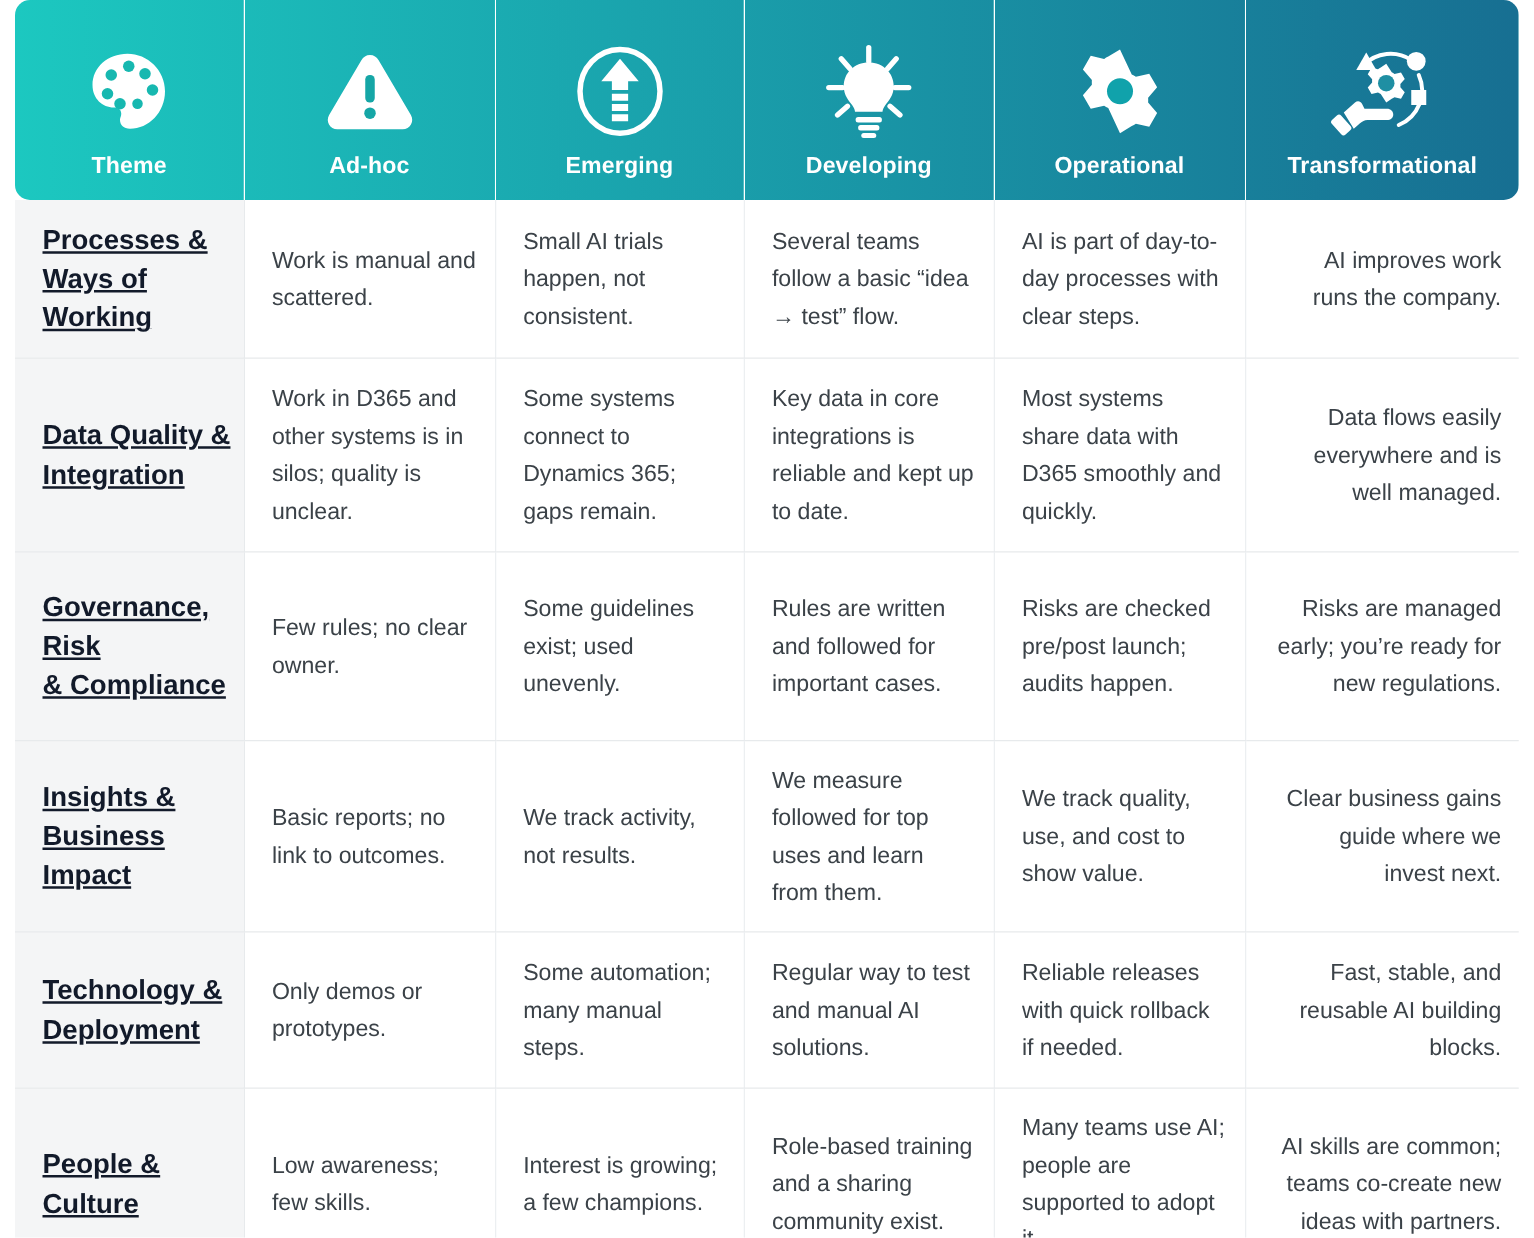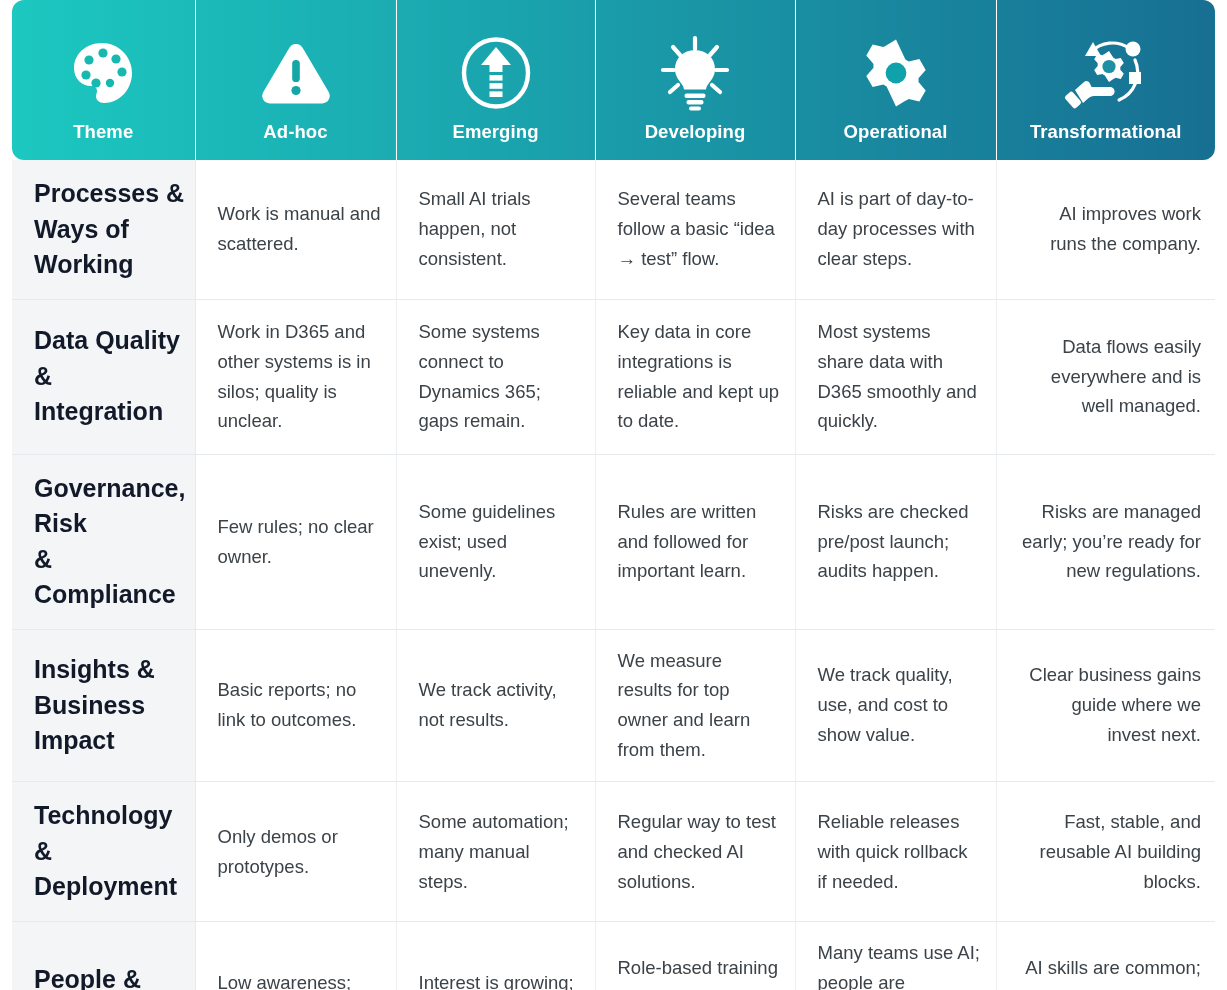--- a/index.html
+++ b/index.html
@@ -90,25 +90,26 @@
     border-bottom: 1px solid #e7eaec;
   }
   tbody td.last-col {
     border-right: 0;
     text-align: right;
   }
   td.theme-cell {
     background: #f4f5f6;
     color: #121a2a;
     font-weight: 700;
-    font-size: 25px;
+    font-size: 22px;
     line-height: 1.42;
     padding-left: 22px;
     padding-right: 10px;
     border-right: 1px solid #e7eaec;
+    text-decoration: underline;
   }
   .cell-text { display: block; white-space: pre-line; }
 </style>
 </head>
 <body>
 
 <div class="matrix">
   <table class="maturity-table">
     <colgroup>
       <col style="width:183px">
@@ -266,21 +267,21 @@
             <span class="cell-text">Governance, Risk
 &amp; Compliance</span>
           </td>
         <td>
             <span class="cell-text">Few rules; no clear owner.</span>
           </td>
         <td>
             <span class="cell-text">Some guidelines exist; used unevenly.</span>
           </td>
         <td>
-            <span class="cell-text">Rules are written and followed for important learn.</span>
+            <span class="cell-text">Rules are written and followed for important cases.</span>
           </td>
         <td>
             <span class="cell-text">Risks are checked pre/post launch; audits happen.</span>
           </td>
         <td class="last-col">
             <span class="cell-text">Risks are managed early; you’re ready for new regulations.</span>
           </td>
       </tr>
 
       <tr style="height:116px">
@@ -288,21 +289,21 @@
             <span class="cell-text">Insights &amp;
 Business Impact</span>
           </td>
         <td>
             <span class="cell-text">Basic reports; no link to outcomes.</span>
           </td>
         <td>
             <span class="cell-text">We track activity, not results.</span>
           </td>
         <td>
-            <span class="cell-text">We measure results for top owner and learn from them.</span>
+            <span class="cell-text">We measure followed for top uses and learn from them.</span>
           </td>
         <td>
             <span class="cell-text">We track quality, use, and cost to show value.</span>
           </td>
         <td class="last-col">
             <span class="cell-text">Clear business gains guide where we invest next.</span>
           </td>
       </tr>
 
       <tr style="height:125px">
@@ -310,21 +311,21 @@
             <span class="cell-text">Technology &amp;
 Deployment</span>
           </td>
         <td>
             <span class="cell-text">Only demos or prototypes.</span>
           </td>
         <td>
             <span class="cell-text">Some automation; many manual steps.</span>
           </td>
         <td>
-            <span class="cell-text">Regular way to test and checked AI solutions.</span>
+            <span class="cell-text">Regular way to test and manual AI solutions.</span>
           </td>
         <td>
             <span class="cell-text">Reliable releases with quick rollback if needed.</span>
           </td>
         <td class="last-col">
             <span class="cell-text">Fast, stable, and reusable AI building blocks.</span>
           </td>
       </tr>
 
       <tr style="height:141px">

